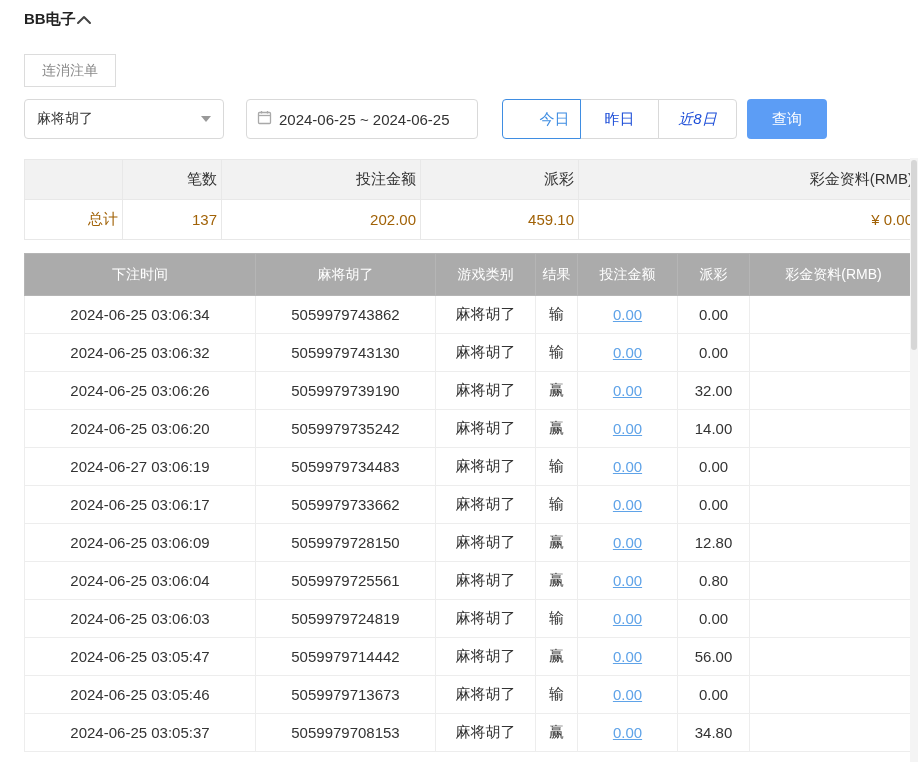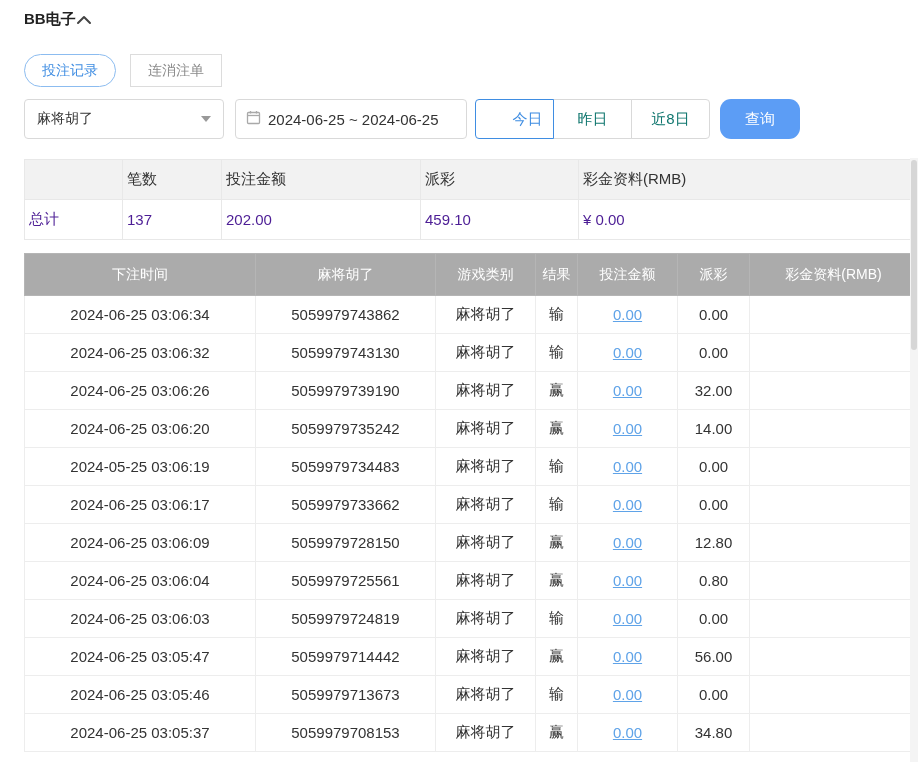--- a/index.html
+++ b/index.html
@@ -24,40 +24,40 @@
   .tab.inactive { color: #8a8a8a; border: 1px solid #dcdcdc; border-radius: 0; }
 
   
   .filters { margin: 12px 0 0 24px; display: flex; align-items: center; }
   .select { width: 200px; height: 40px; border: 1px solid #d9d9d9; border-radius: 4px;
             display: flex; align-items: center; padding: 0 12px; font-size: 14px;
             position: relative; cursor: pointer; color: #333; }
   .caret { position: absolute; right: 12px; width: 0; height: 0;
            border-left: 5px solid transparent; border-right: 5px solid transparent;
            border-top: 6px solid #999; }
-  .datepicker { margin-left: 11px; width: 232px; height: 40px; border: 1px solid #d9d9d9;
+  .datepicker { margin-left: 22px; width: 232px; height: 40px; border: 1px solid #d9d9d9;
                 border-radius: 4px; display: flex; align-items: center; padding: 4px 10px;
                 gap: 7px; font-size: 15px; cursor: pointer; color: #333; white-space: nowrap; }
   .btn-group { margin-left: 8px; display: flex; }
   .btn-group button { width: 79px; height: 40px; background: #fff; border: 1px solid #d9d9d9;
-                      font-size: 15px; color: #0f766e; margin-left: -1px; cursor: pointer;
+                      font-size: 15px; color: #1d4ed8; margin-left: -1px; cursor: pointer;
                       font-family: inherit; }
-  .btn-group button:first-child { margin-left: 0; border-radius: 4px 0 0 4px; padding-left: 32px; }
-  .btn-group button:last-child { border-radius: 0 4px 4px 0; }
+  .btn-group button:first-child { margin-left: 16px; border-radius: 4px 0 0 4px; padding-left: 32px; }
+  .btn-group button:last-child { border-radius: 0 4px 4px 0; font-style: italic; }
   .btn-group button.active { color: #3f8de2; border-color: #3f8de2; position: relative; z-index: 1; }
   .search-btn { margin-left: 10px; width: 80px; height: 40px; background: #5c9df5; color: #fff;
-                border: none; border-radius: 11px; font-size: 15px; cursor: pointer;
+                border: none; border-radius: 4px; font-size: 15px; cursor: pointer;
                 font-family: inherit; }
 
   
   .summary { margin: 20px 0 0 24px; width: 894px; border-collapse: collapse; font-size: 15px; }
-  .summary th, .summary td { border: 1px solid #e8e8e8; height: 40px; text-align: left;
+  .summary th, .summary td { border: 1px solid #e8e8e8; height: 40px; text-align: right;
                              font-weight: 400; padding: 0 4px; }
   .summary th { background: #f2f2f2; color: #333; }
-  .summary td { background: #fff; color: #4c1d95; }
+  .summary td { background: #fff; color: #a16207; }
 
   
   .bets { margin: 13px 0 0 24px; width: 894px; border-collapse: collapse; font-size: 15px; }
   .bets thead th { background: #ababab; color: #fff; height: 42px; font-weight: 400;
                    font-size: 14px; border: 1px solid #b5b5b5; padding: 0 4px; }
   .bets tbody td { border: 1px solid #ededed; height: 38px; text-align: center;
                    color: #333; padding: 0 4px; background: #fff; }
   .bet-link { color: #5fa3e8; text-decoration: underline; cursor: pointer; }
 
   
@@ -73,21 +73,20 @@
   <button class="collapse-btn">
     <span>
       <svg width="16" height="12" viewBox="0 0 16 12">
           <polyline points="2,9 8,3 14,9" fill="none" stroke="#444" stroke-width="2" stroke-linecap="round" stroke-linejoin="round"></polyline>
         </svg>
     </span>
   </button>
 </div>
 
 <div class="tabs">
-  <button class="tab active">投注记录</button>
   <button class="tab inactive">连消注单</button>
 </div>
 
 <div class="filters">
   <div class="select">
     <span>麻将胡了</span>
     <span class="caret"></span>
   </div>
   <div class="datepicker">
     <span>
@@ -192,21 +191,21 @@
     <td>2024-06-25 03:06:20</td>
     <td>5059979735242</td>
     <td>麻将胡了</td>
     <td>赢</td>
     <td><a class="bet-link">0.00</a></td>
     <td>14.00</td>
     <td></td>
   </tr>
 
   <tr>
-    <td>2024-05-25 03:06:19</td>
+    <td>2024-06-27 03:06:19</td>
     <td>5059979734483</td>
     <td>麻将胡了</td>
     <td>输</td>
     <td><a class="bet-link">0.00</a></td>
     <td>0.00</td>
     <td></td>
   </tr>
 
   <tr>
     <td>2024-06-25 03:06:17</td>

